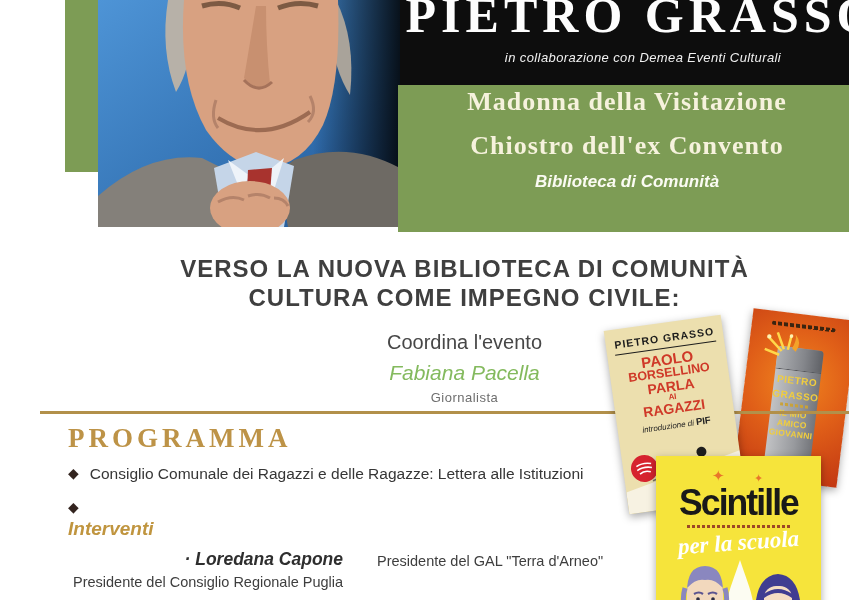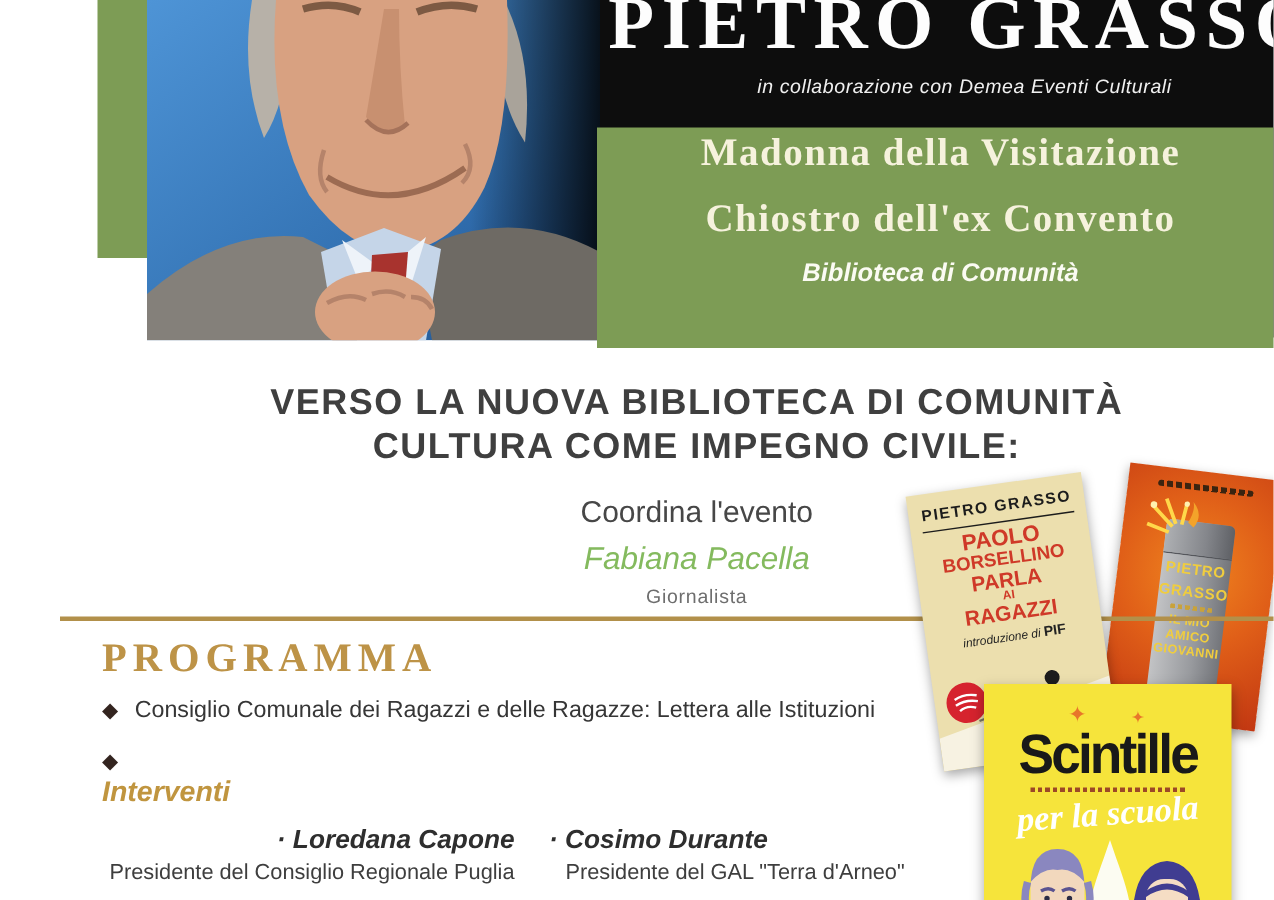--- a/index.html
+++ b/index.html
@@ -283,17 +283,16 @@
     </div>
   </div>
 
   <div class="interventi">Interventi</div>
 
   <div class="speaker s1">
     <div class="speaker-name">· Loredana Capone</div>
     <div class="speaker-role">Presidente del Consiglio Regionale Puglia</div>
   </div>
   <div class="speaker s2">
-    <div class="speaker-name">· Cosimo Durante</div>
     <div class="speaker-role">Presidente del GAL "Terra d'Arneo"</div>
   </div>
 
 </div>
 
 </body></html>

